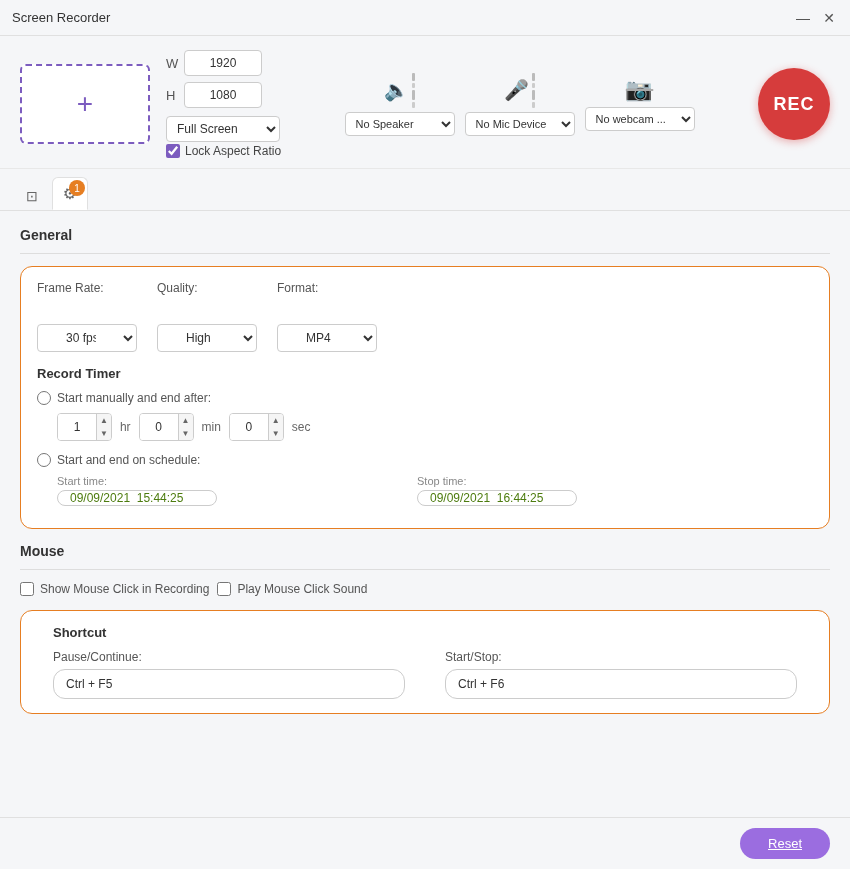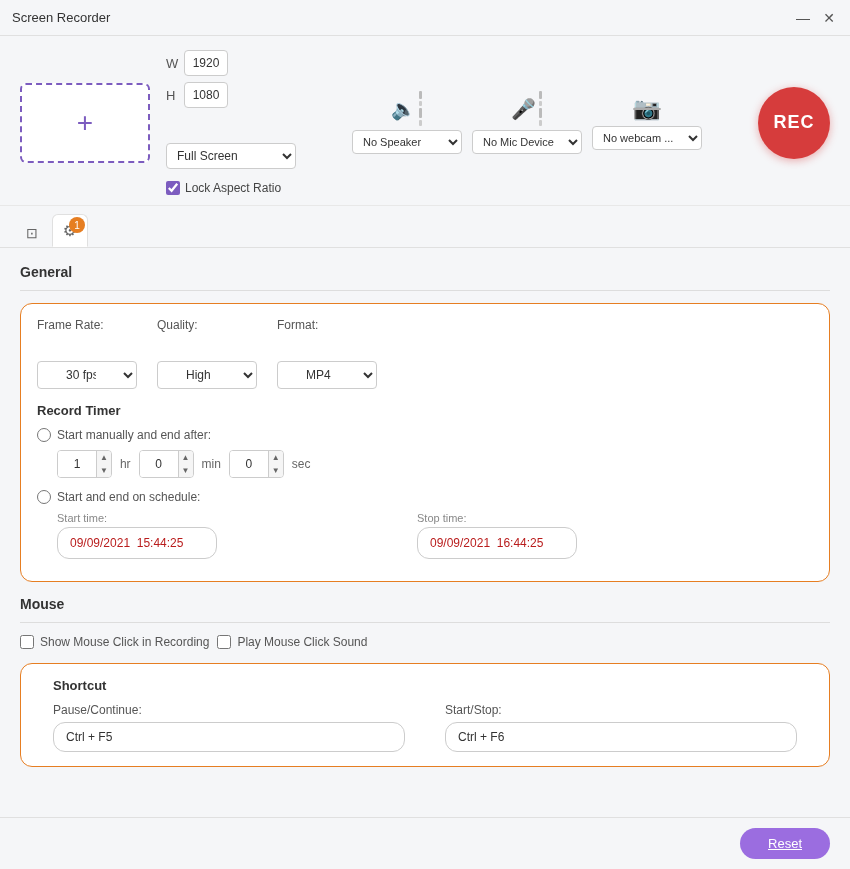--- a/index.html
+++ b/index.html
@@ -96,21 +96,21 @@
       display: flex;
       align-items: center;
       gap: 6px;
     }
     .dimension-label {
       font-size: 13px;
       color: #555;
       width: 12px;
     }
     .dimension-input {
-      width: 44px;
+      width: 78px;
       height: 26px;
       border: 1px solid #ccc;
       border-radius: 4px;
       text-align: center;
       font-size: 12px;
       color: #333;
       background: #fff;
       outline: none;
     }
 
@@ -122,28 +122,28 @@
       height: 26px;
       border: 1px solid #ccc;
       border-radius: 4px;
       background: #fff;
       font-size: 12px;
       color: #333;
       padding: 0 6px;
       cursor: pointer;
       outline: none;
     }
-    .screen-select { width: 130px; margin-top: 27px; }
+    .screen-select { width: 114px; }
 
     
     .lock-aspect {
       display: flex;
       align-items: center;
       gap: 5px;
-      margin-top: 10px;
+      margin-top: 0;
     }
     .lock-checkbox {
       width: 14px;
       height: 14px;
       accent-color: #7c5cbf;
       cursor: pointer;
     }
     .lock-label {
       font-size: 12px;
       color: #444;
@@ -407,24 +407,24 @@
       flex-direction: column;
       gap: 3px;
     }
     .time-field-label {
       font-size: 11px;
       color: #888;
     }
     .time-field-input {
       border: 1px solid #ccc;
       border-radius: 12px;
-      height: 32px;
+      height: 16px;
       padding: 0 12px;
       font-size: 12px;
-      color: #b91c1c;
+      color: #4d7c0f;
       background: #fff;
       outline: none;
       width: 160px;
     }
 
     
     .mouse-section {
       margin-bottom: 14px;
     }
     .checkbox-row {

